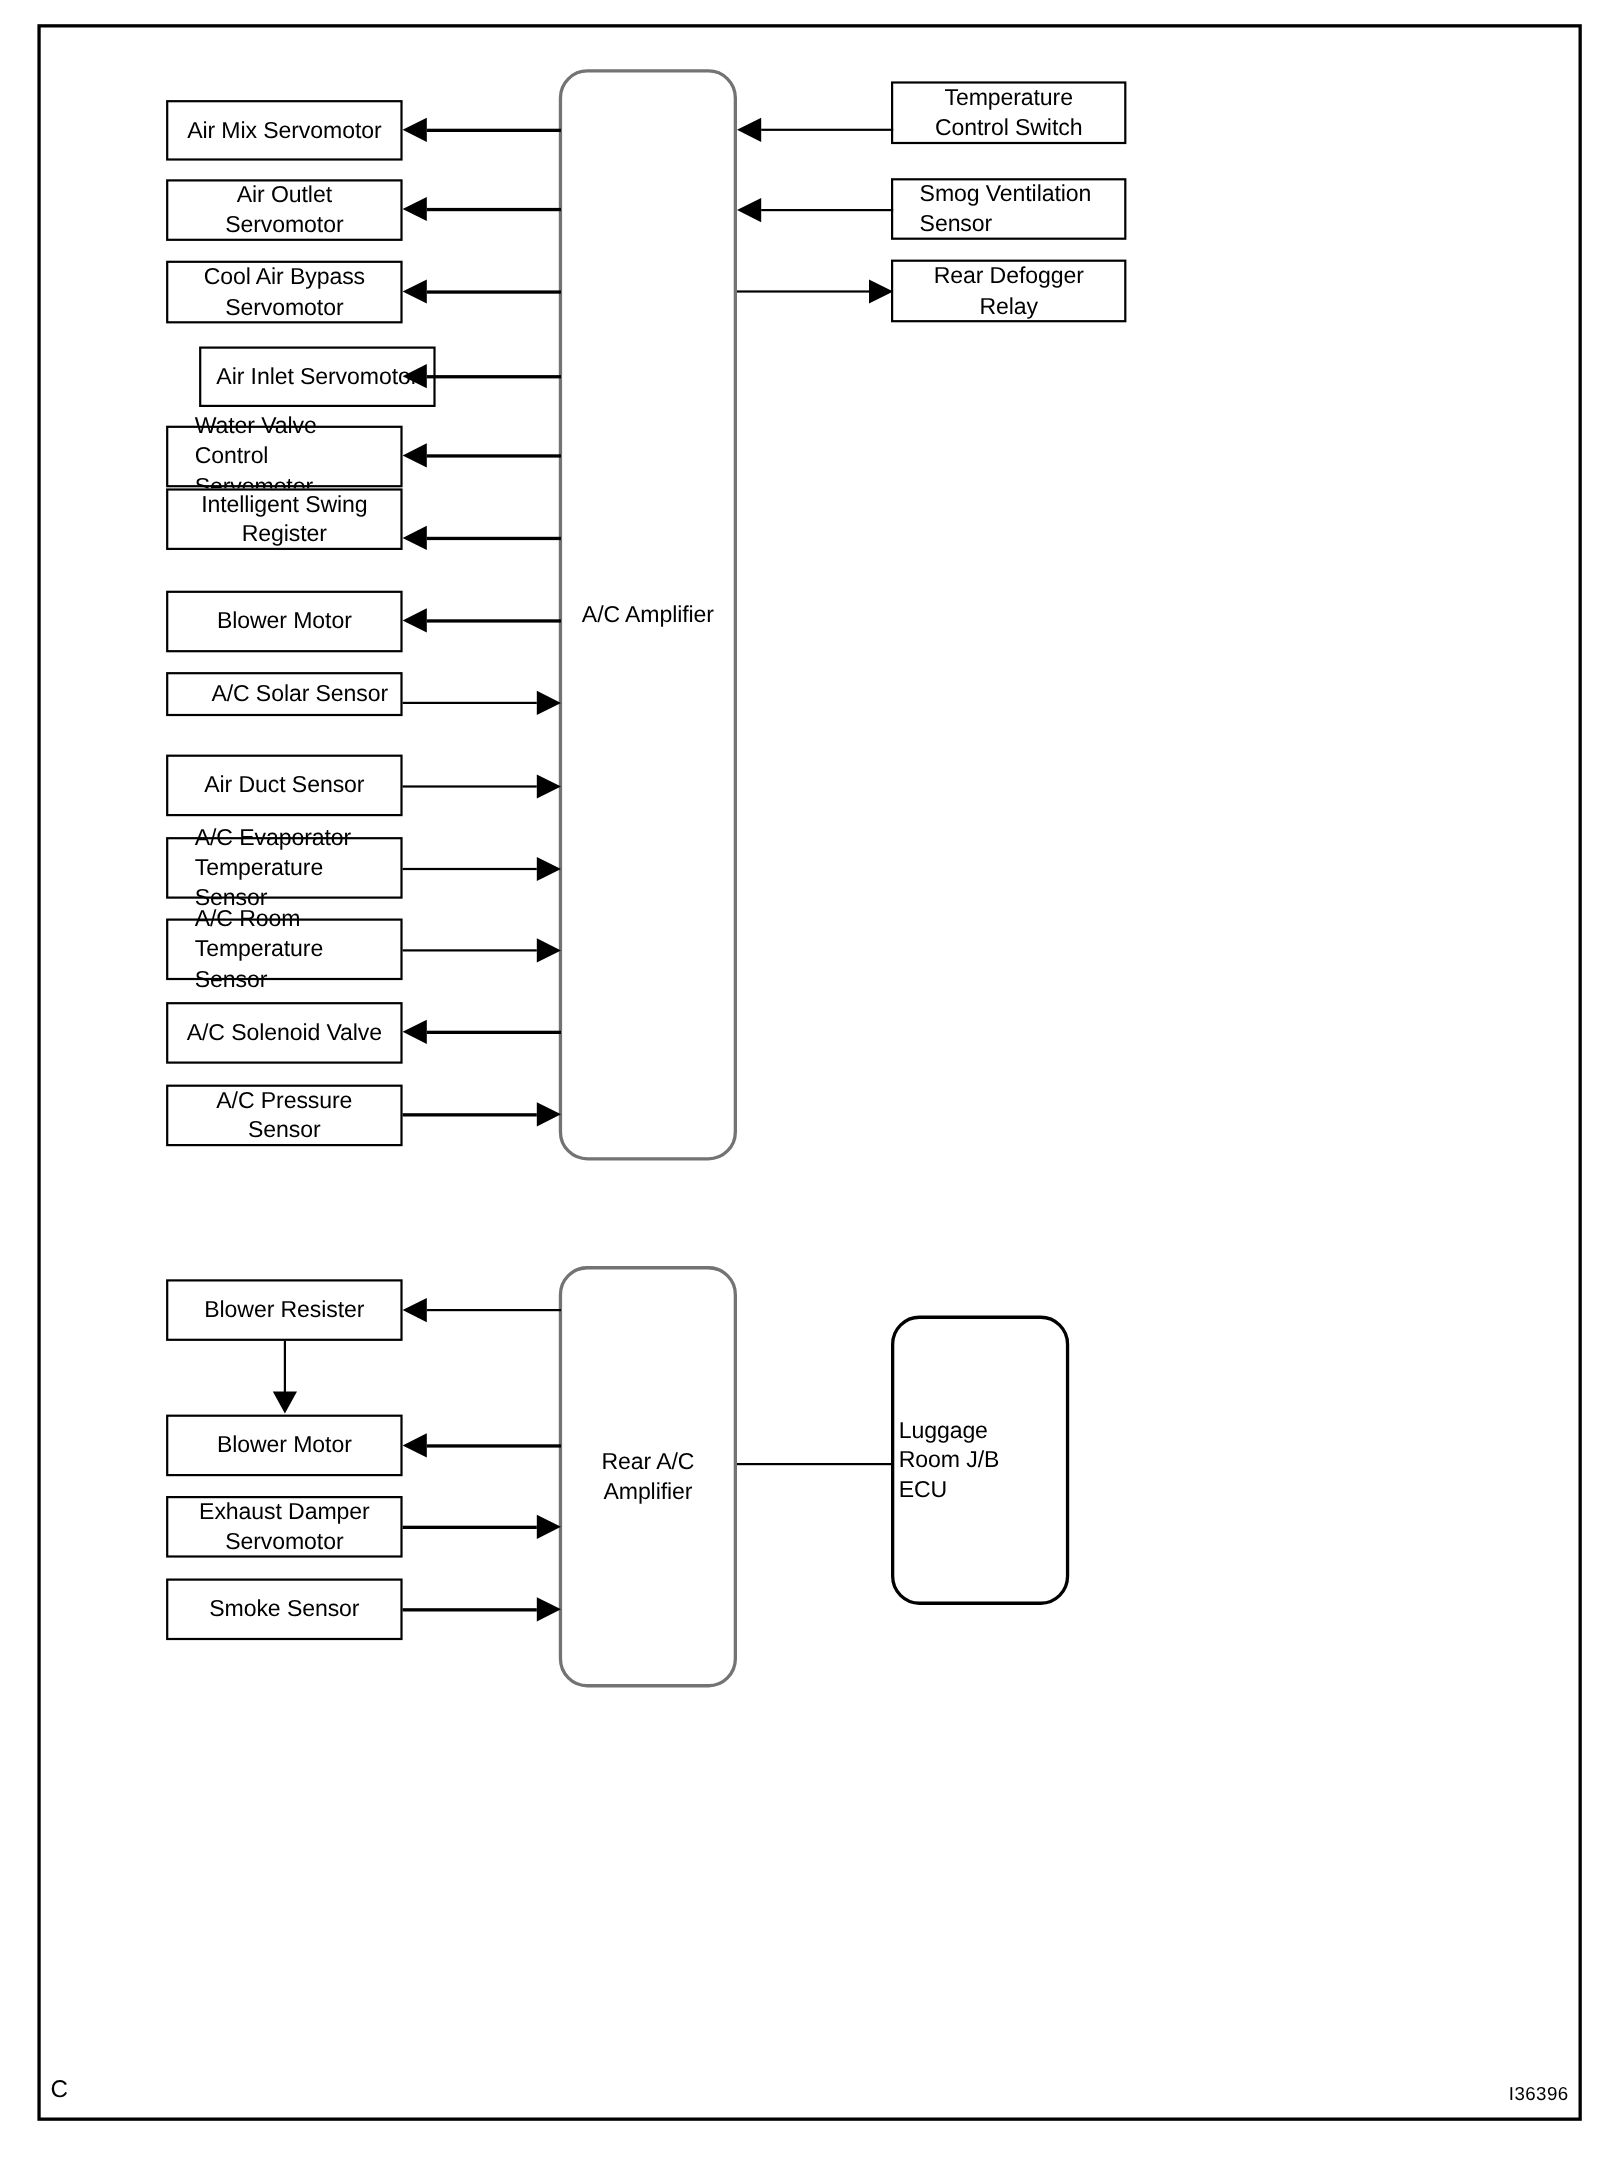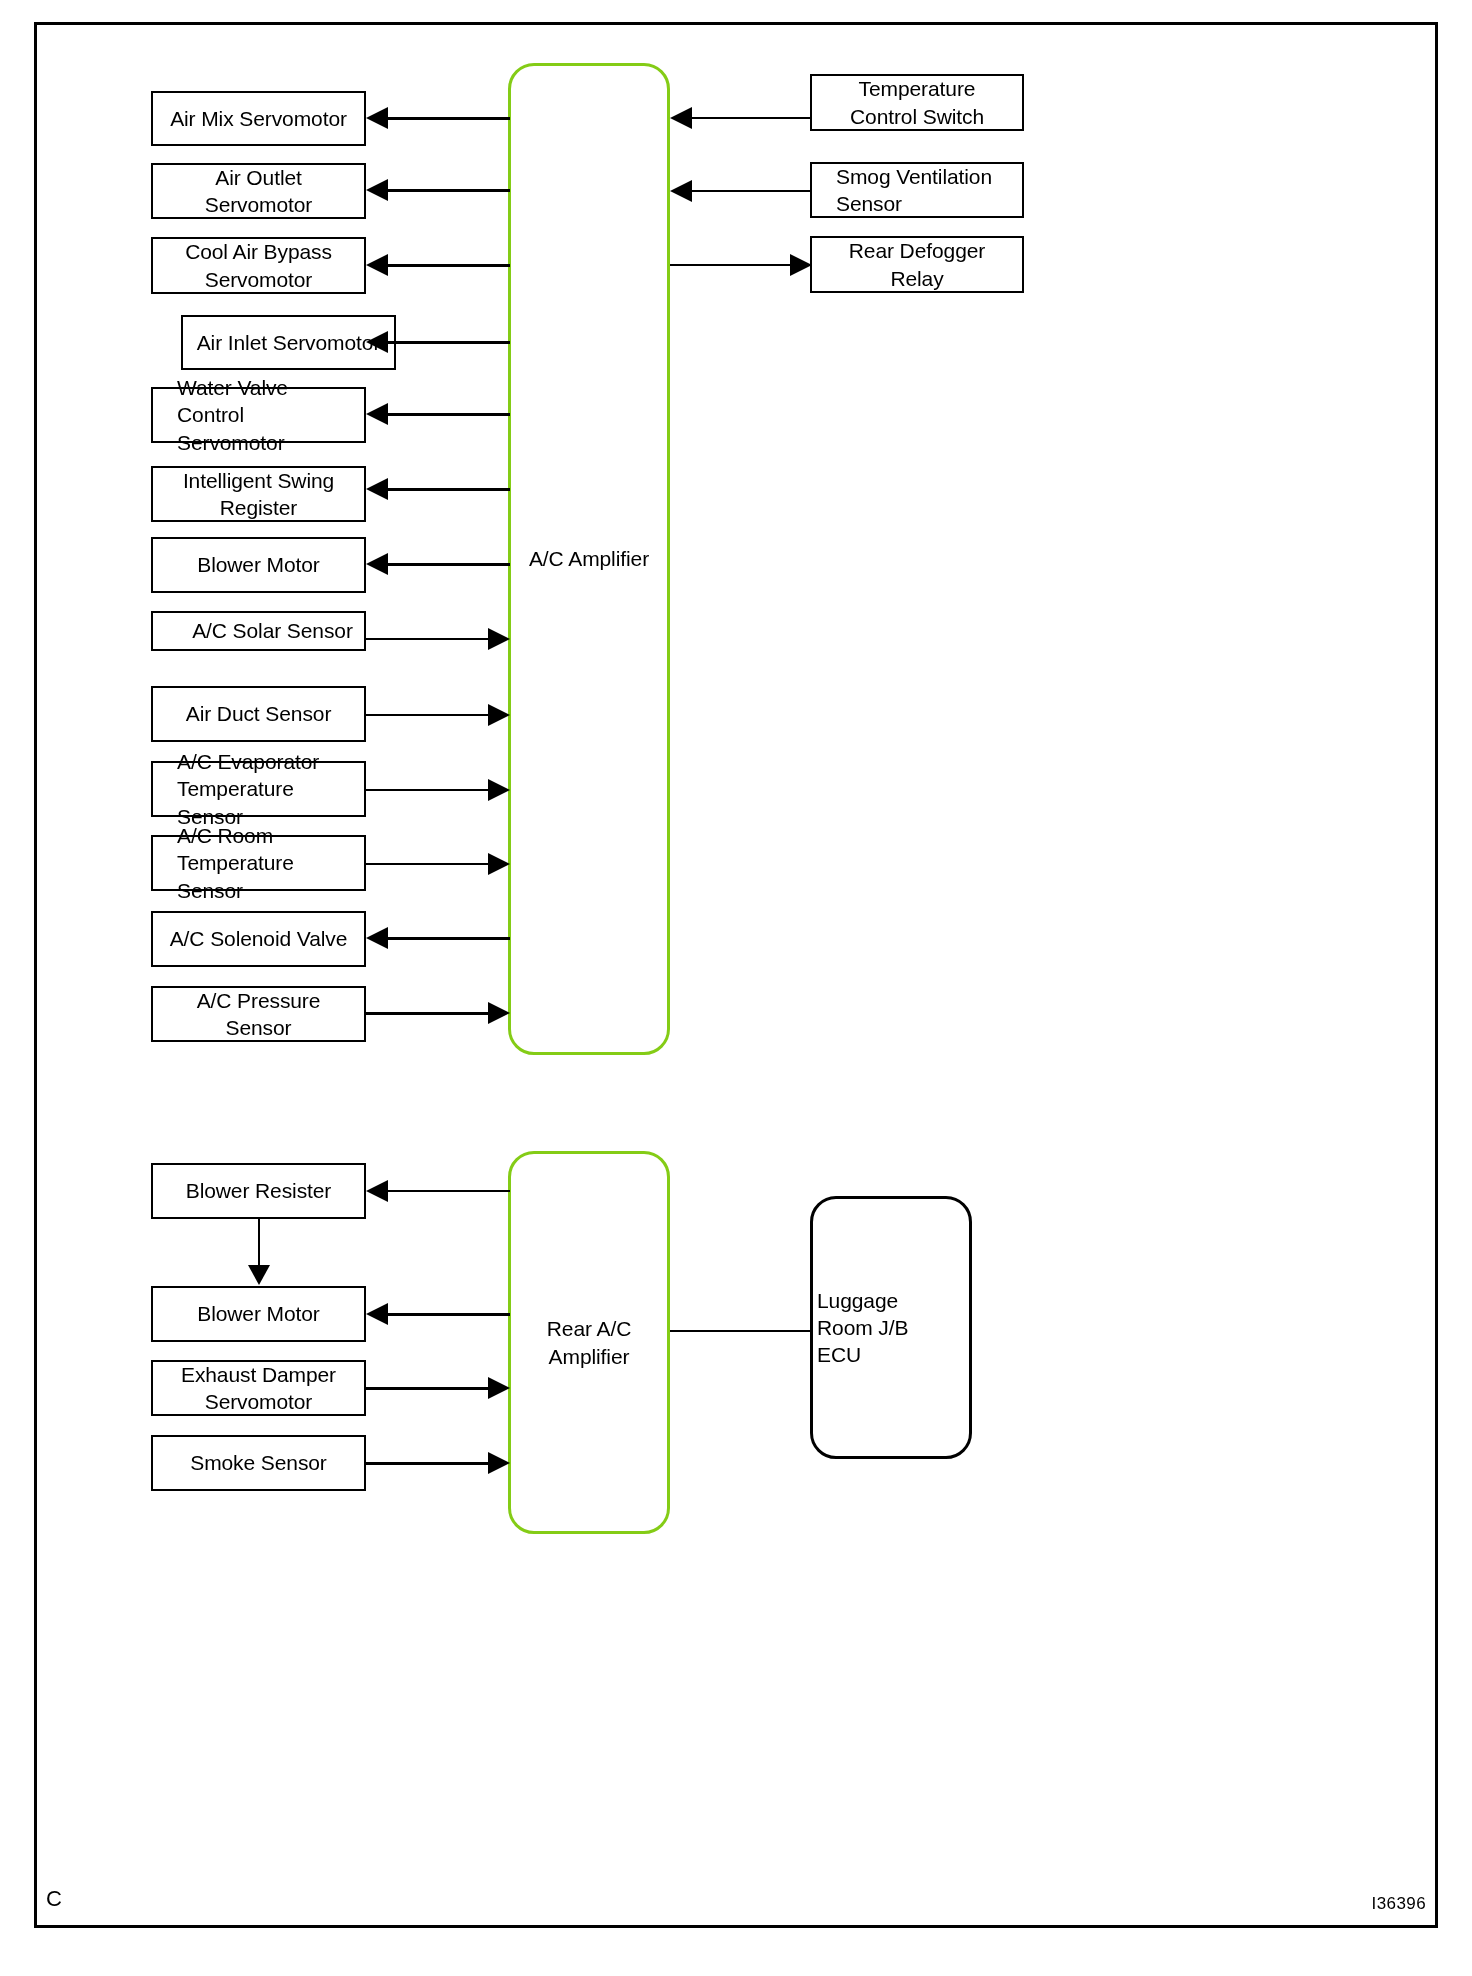--- a/index.html
+++ b/index.html
@@ -21,21 +21,21 @@
     position:absolute;box-sizing:border-box;
     border:2px solid #000;background:#fff;
     display:flex;align-items:center;
     font-size:21px;line-height:1.30;
     letter-spacing:-0.1px;
   }
   .node .txt{width:100%;padding:0 8px;white-space:pre-line;}
   .node.center .txt{text-align:center;}
   .node.left   .txt{text-align:left;padding-left:24px;}
   .node.amp{
-    border:3px solid #84cc16;border-radius:26px;
+    border:3px solid #737373;border-radius:26px;
     justify-content:center;text-align:center;
   }
   .node.amp .txt{text-align:center;}
   .node.ecu{
     border:3px solid #000;border-radius:26px;
   }
   .node.ecu .txt{text-align:left;padding-left:4px;}
 
   
   .hline{position:absolute;background:#000;height:2px;}
@@ -104,21 +104,21 @@
   <div class="hline thick" style="left:388px;top:341px;width:122px;"></div>
   <div class="arrow left" style="left:366px;top:331px;"></div>
 
   <div class="node left" style="left:151px;top:387px;width:215px;height:56px;">
     <span class="txt">Water Valve Control
 Servomotor</span>
   </div>
   <div class="hline thick" style="left:388px;top:413px;width:122px;"></div>
   <div class="arrow left" style="left:366px;top:403px;"></div>
 
-  <div class="node center" style="left:151px;top:466px;width:215px;height:56px;">
+  <div class="node center" style="left:151px;top:444px;width:215px;height:56px;">
     <span class="txt">Intelligent Swing
 Register</span>
   </div>
   <div class="hline thick" style="left:388px;top:488px;width:122px;"></div>
   <div class="arrow left" style="left:366px;top:478px;"></div>
 
   <div class="node center" style="left:151px;top:537px;width:215px;height:56px;">
     <span class="txt">Blower Motor</span>
   </div>
   <div class="hline thick" style="left:388px;top:563px;width:122px;"></div>

